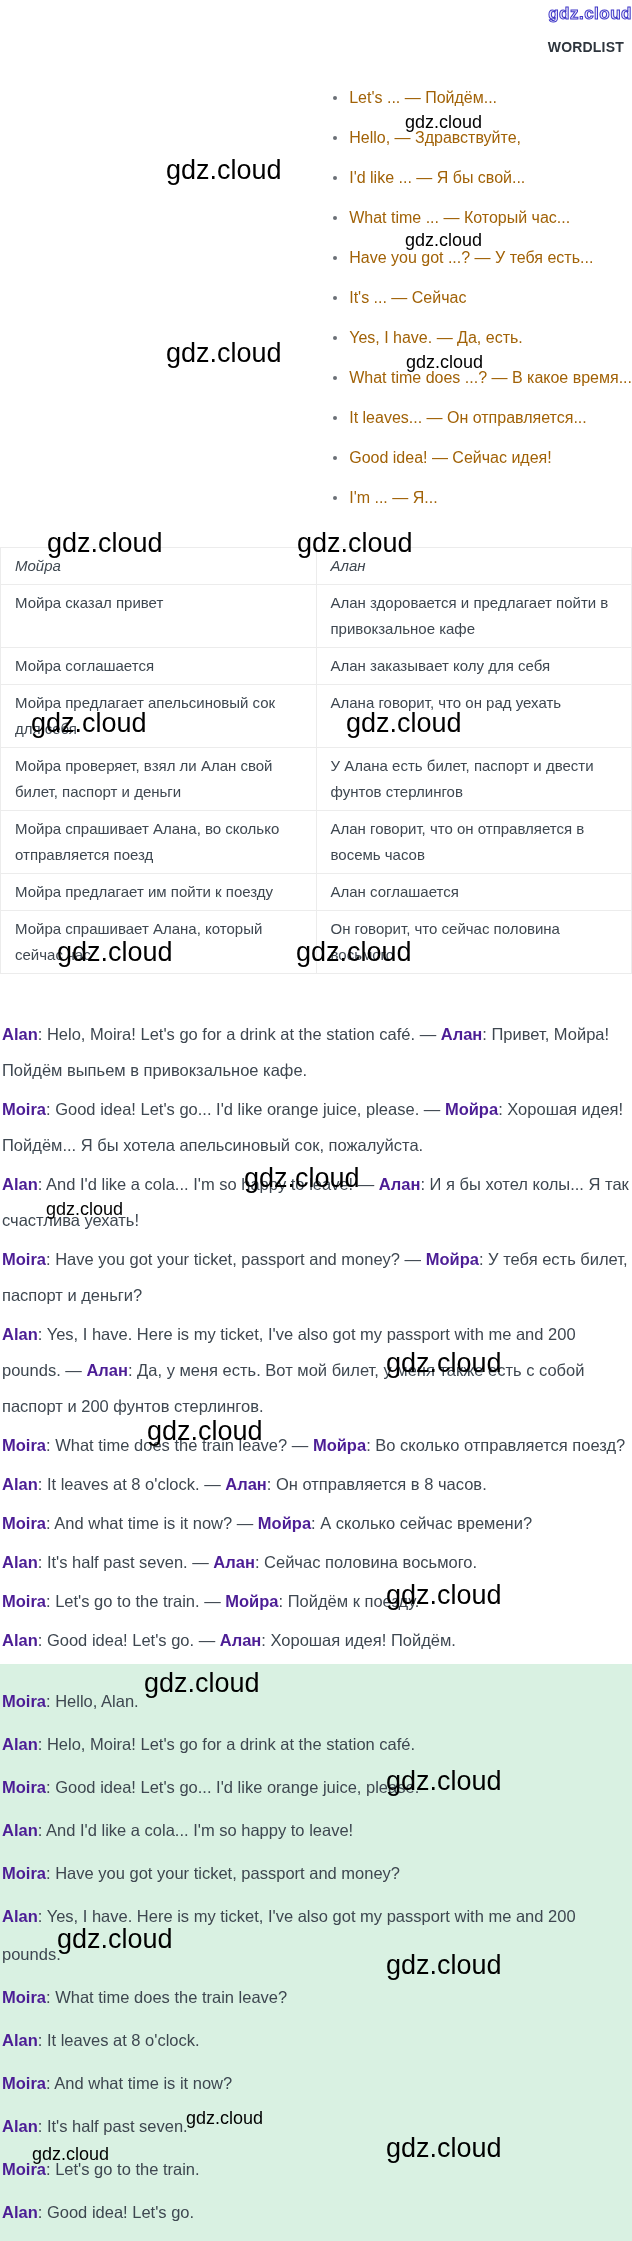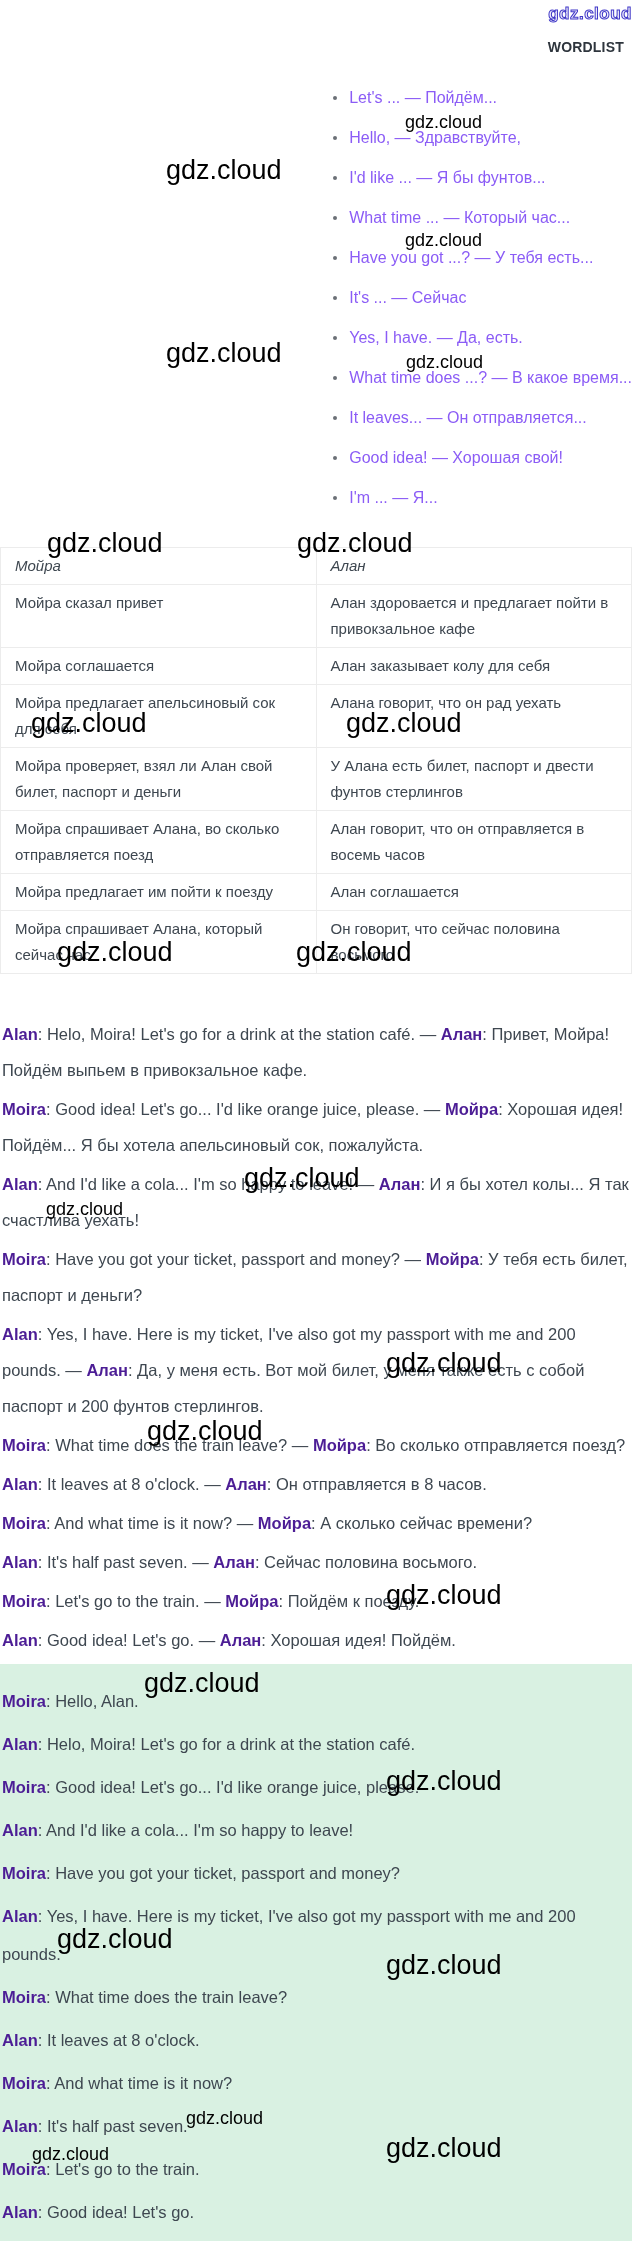--- a/index.html
+++ b/index.html
@@ -34,21 +34,21 @@
     letter-spacing: 0.2px;
     color: #2e353d;
   }
   ul.wordlist { list-style: none; margin-top: 34px; }
   ul.wordlist li {
     position: relative;
     padding-left: 33px;
     font-size: 16px;
     line-height: 18px;
     margin-bottom: 22px;
-    color: #8b5cf6;
+    color: #a16207;
   }
   ul.wordlist li::before {
     content: "";
     position: absolute;
     left: 17px; top: 7px;
     width: 4px; height: 4px;
     border-radius: 50%;
     background: #6b7077;
   }
   table.pair-table {
@@ -116,28 +116,28 @@
 
   <div class="logo-row">
     <a class="logo">gdz.cloud</a>
   </div>
 
   <h2 class="wordlist-title">WORDLIST</h2>
 
   <ul class="wordlist">
       <li>Let's ... — Пойдём...</li>
       <li>Hello, — Здравствуйте,</li>
-      <li>I'd like ... — Я бы фунтов...</li>
+      <li>I'd like ... — Я бы свой...</li>
       <li>What time ... — Который час...</li>
       <li>Have you got ...? — У тебя есть...</li>
       <li>It's ... — Сейчас</li>
       <li>Yes, I have. — Да, есть.</li>
       <li>What time does ...? — В какое время...</li>
       <li>It leaves... — Он отправляется...</li>
-      <li>Good idea! — Хорошая свой!</li>
+      <li>Good idea! — Сейчас идея!</li>
       <li>I'm ... — Я...</li>
     </ul>
 
   <table class="pair-table">
     <thead>
       <tr>
         <th>Мойра</th>
         <th>Алан</th>
       </tr>
     </thead>

